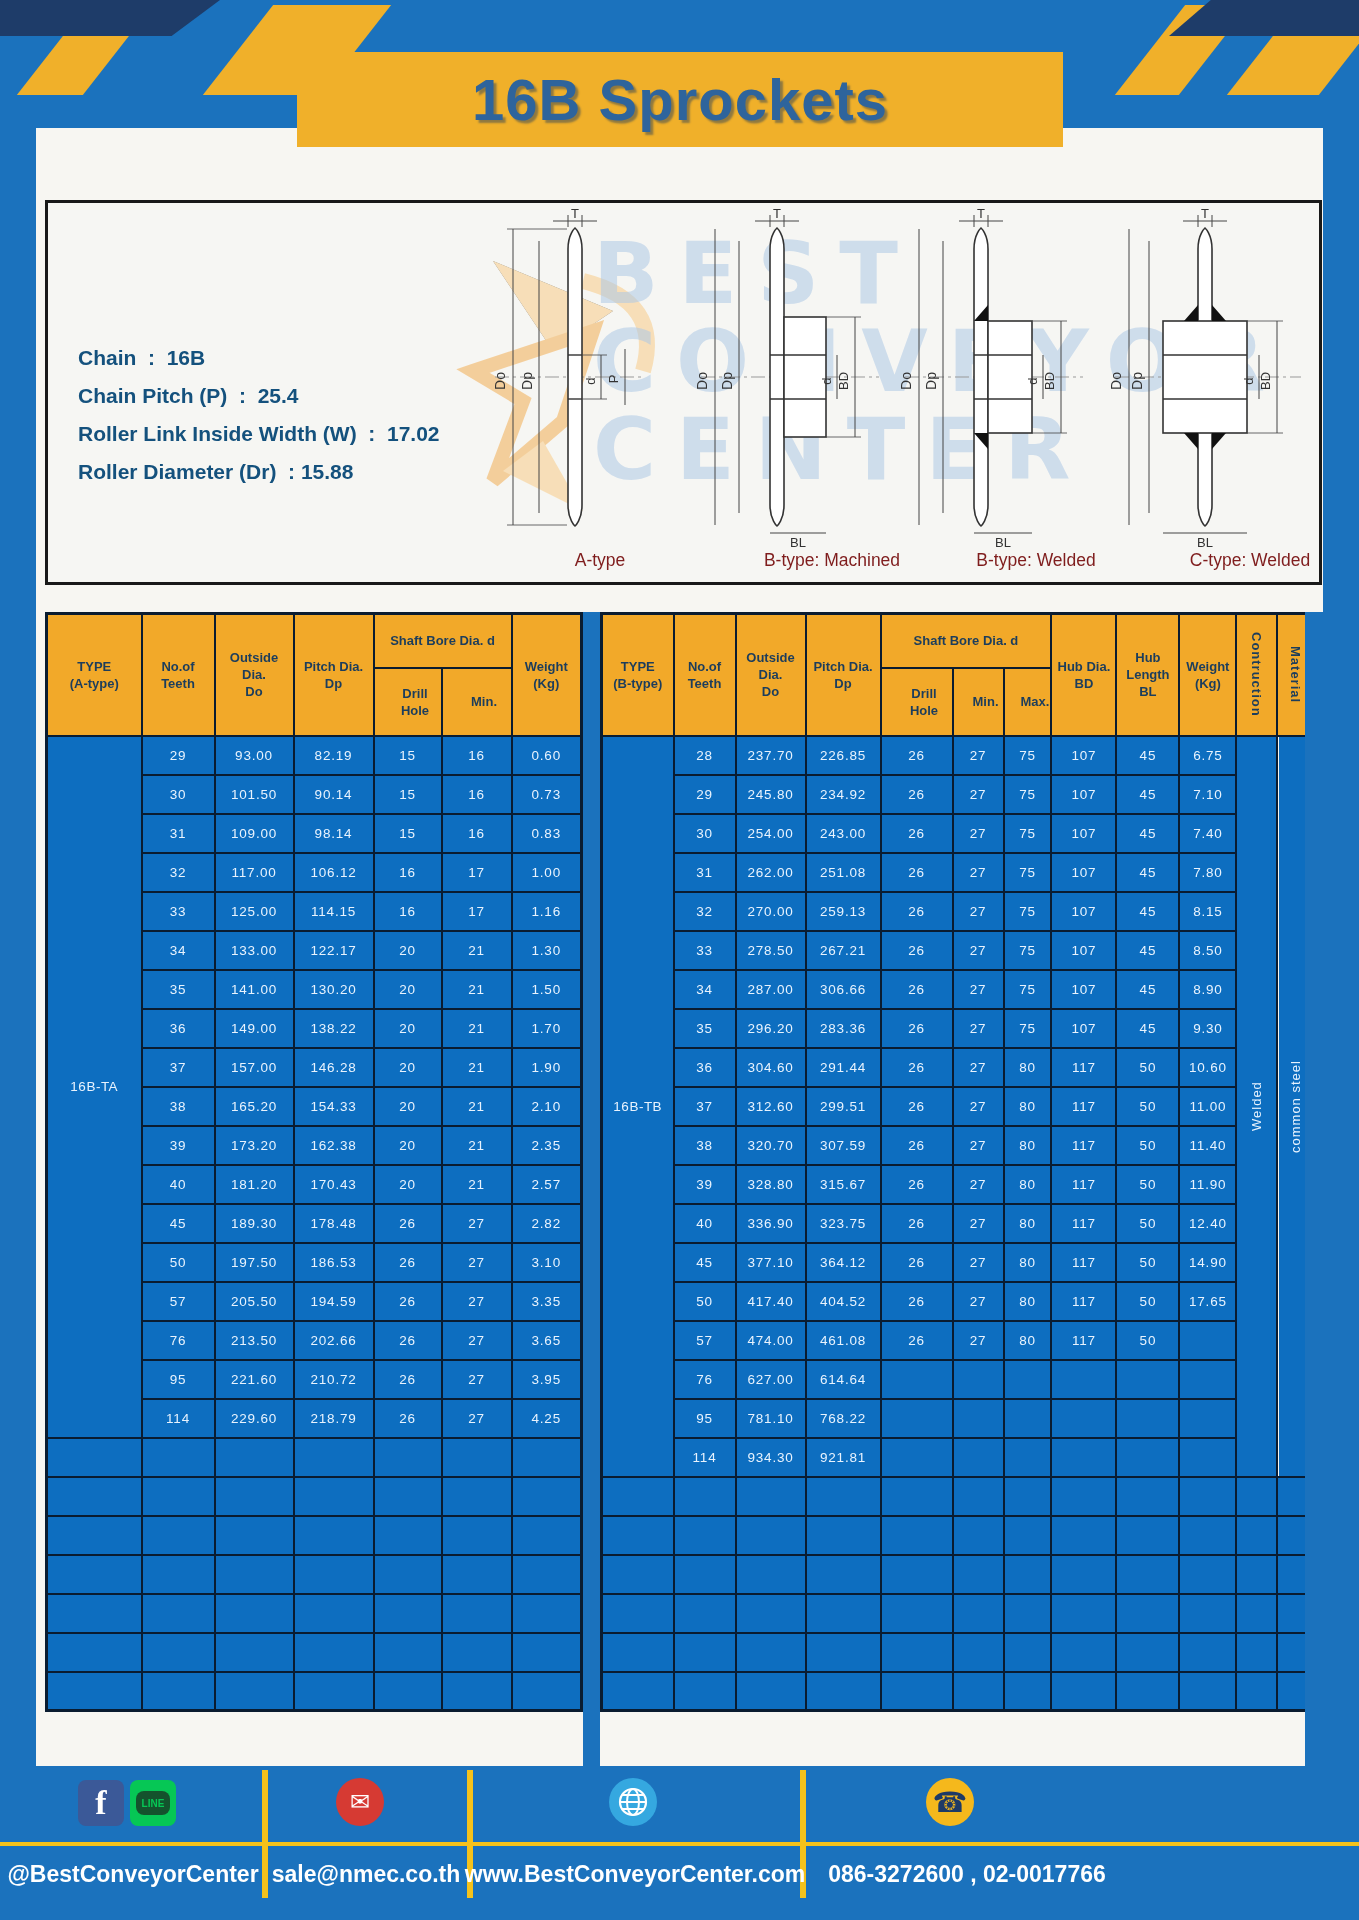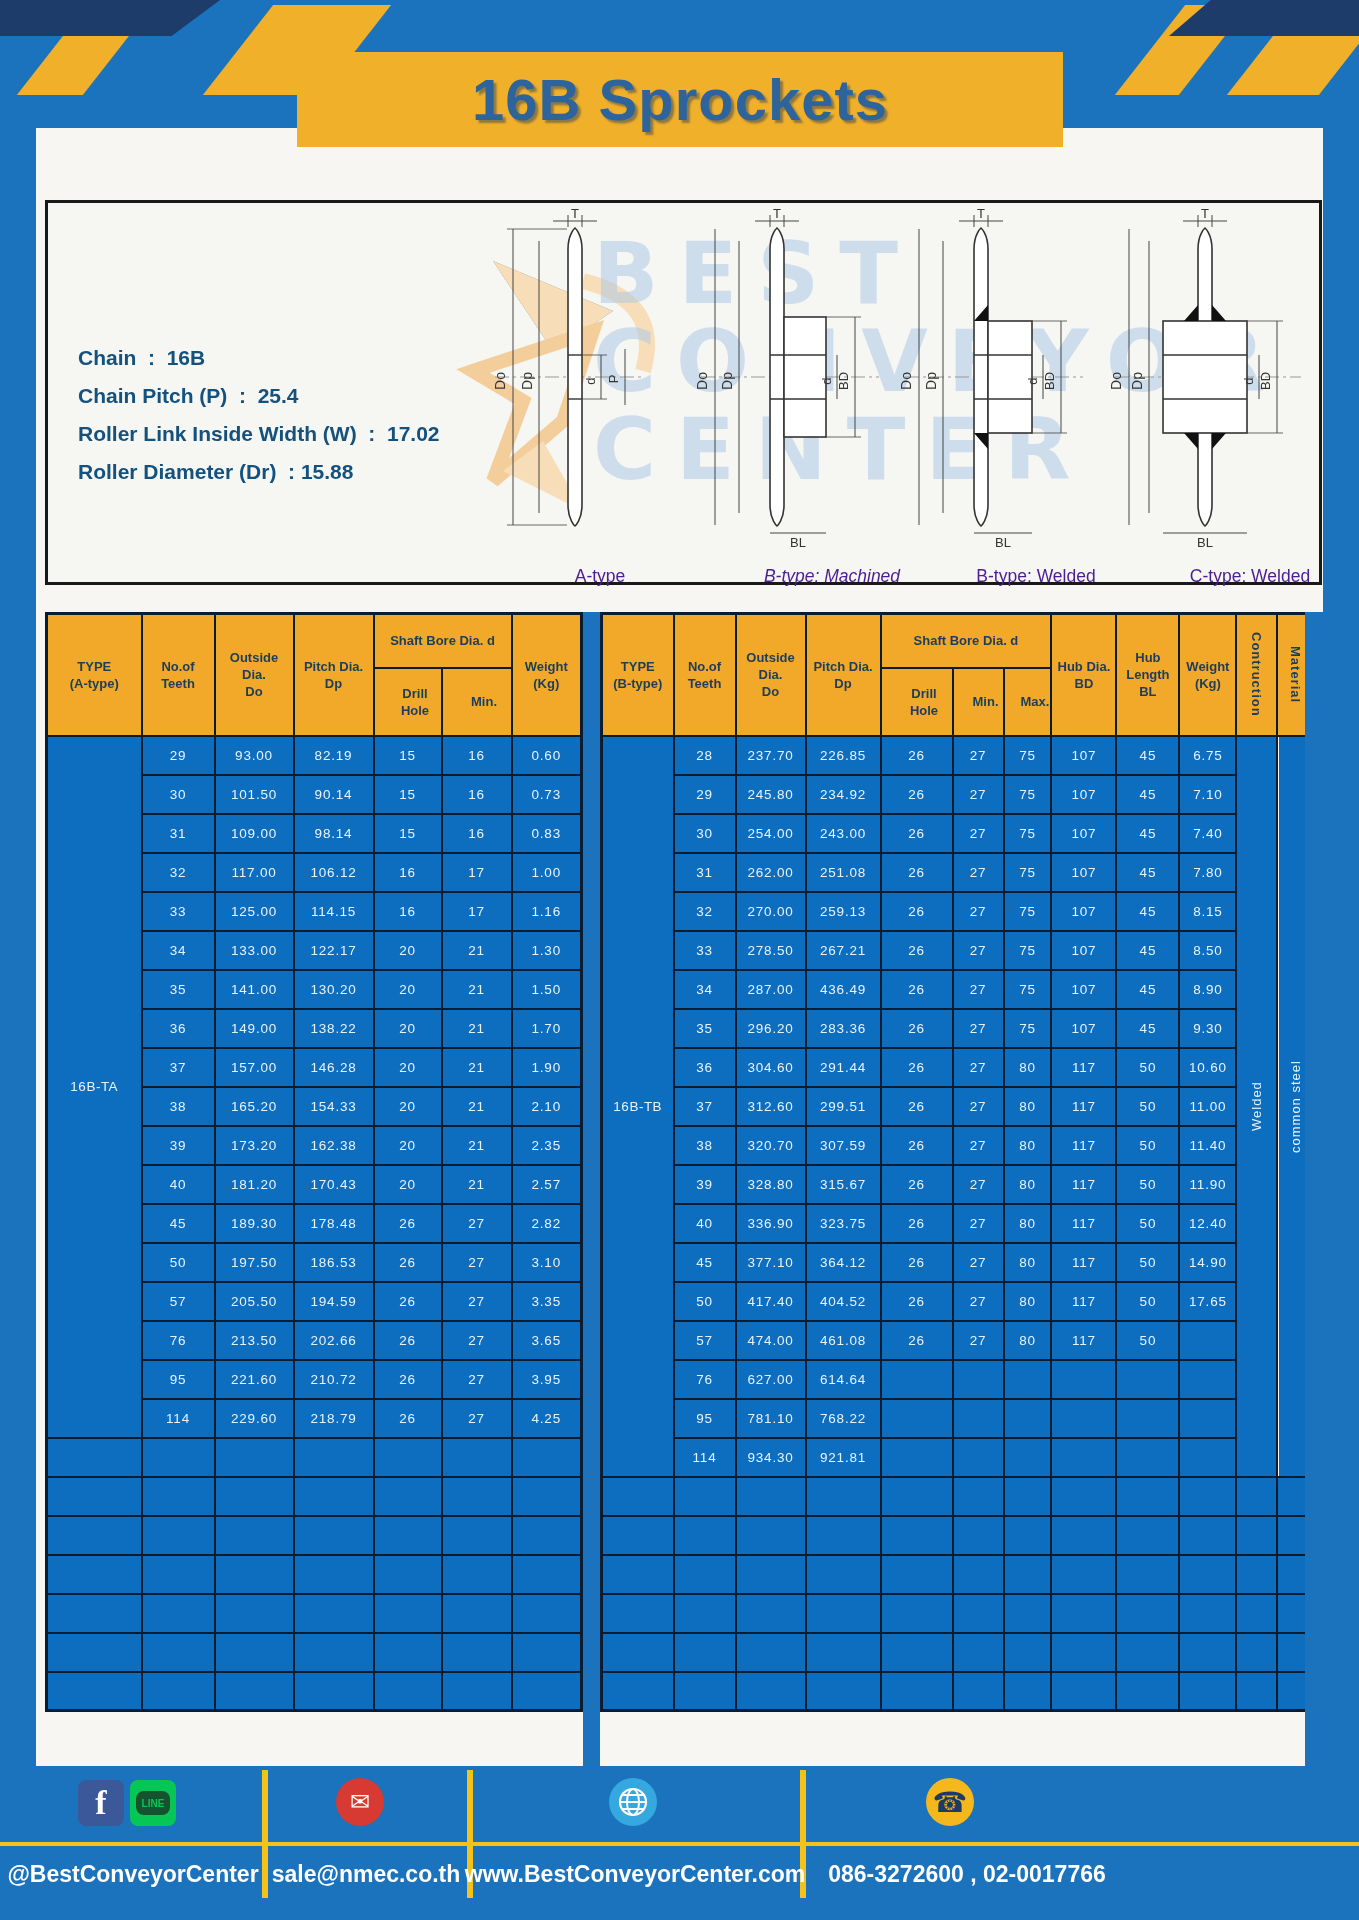--- a/index.html
+++ b/index.html
@@ -38,22 +38,22 @@
   .wm-logo { position:absolute; left:385px; top:18px; opacity:.5; z-index:1; }
   .wm-text { position:absolute; left:545px; top:26px; z-index:1; opacity:.55; }
   .wm-text div { font-size:86px; line-height:88px; font-weight:bold; letter-spacing:20px;
     color:#aec9e6; font-family:"DejaVu Sans", sans-serif; }
 
   .drawing { position:absolute; top:6px; z-index:3; }
   .d-a  { left:407px; }
   .d-bm { left:639px; }
   .d-bw { left:843px; }
   .d-cw { left:1057px; }
-  .caption { position:absolute; top:363px; width:220px; text-align:center; font-size:17.5px; color:#4c1d95; z-index:3; }
-  .c-a  { left:442px; } .c-bm { left:674px;font-style:italic; } .c-bw { left:878px; } .c-cw { left:1092px; }
+  .caption { position:absolute; top:347px; width:220px; text-align:center; font-size:17.5px; color:#7f1d1d; z-index:3; }
+  .c-a  { left:442px; } .c-bm { left:674px; } .c-bw { left:878px; } .c-cw { left:1092px; }
   svg text { font-family:"Liberation Sans", sans-serif; }
 
   
   .spec-table { position:absolute; top:612px; border-collapse:collapse; table-layout:fixed; z-index:2;
     border:3px solid #0a1c30; }
   .t-left  { left:45px;  }
   .t-right { left:600px; }
   .spec-table th, .spec-table td { border:2px solid #0a1c30; text-align:center; vertical-align:middle; overflow:hidden; }
   .spec-table th { background:#f2a929; color:#1c3d5c; font-size:13px; font-weight:bold; line-height:17px; padding:1px; }
   .spec-table thead tr:first-child th { height:54px; }
@@ -614,21 +614,21 @@
           <td>26</td>
           <td>27</td>
           <td>75</td>
           <td>107</td>
           <td>45</td>
           <td>8.50</td>
         </tr>
         <tr>
           <td>34</td>
           <td>287.00</td>
-          <td>436.49</td>
+          <td>306.66</td>
           <td>26</td>
           <td>27</td>
           <td>75</td>
           <td>107</td>
           <td>45</td>
           <td>8.90</td>
         </tr>
         <tr>
           <td>35</td>
           <td>296.20</td>

